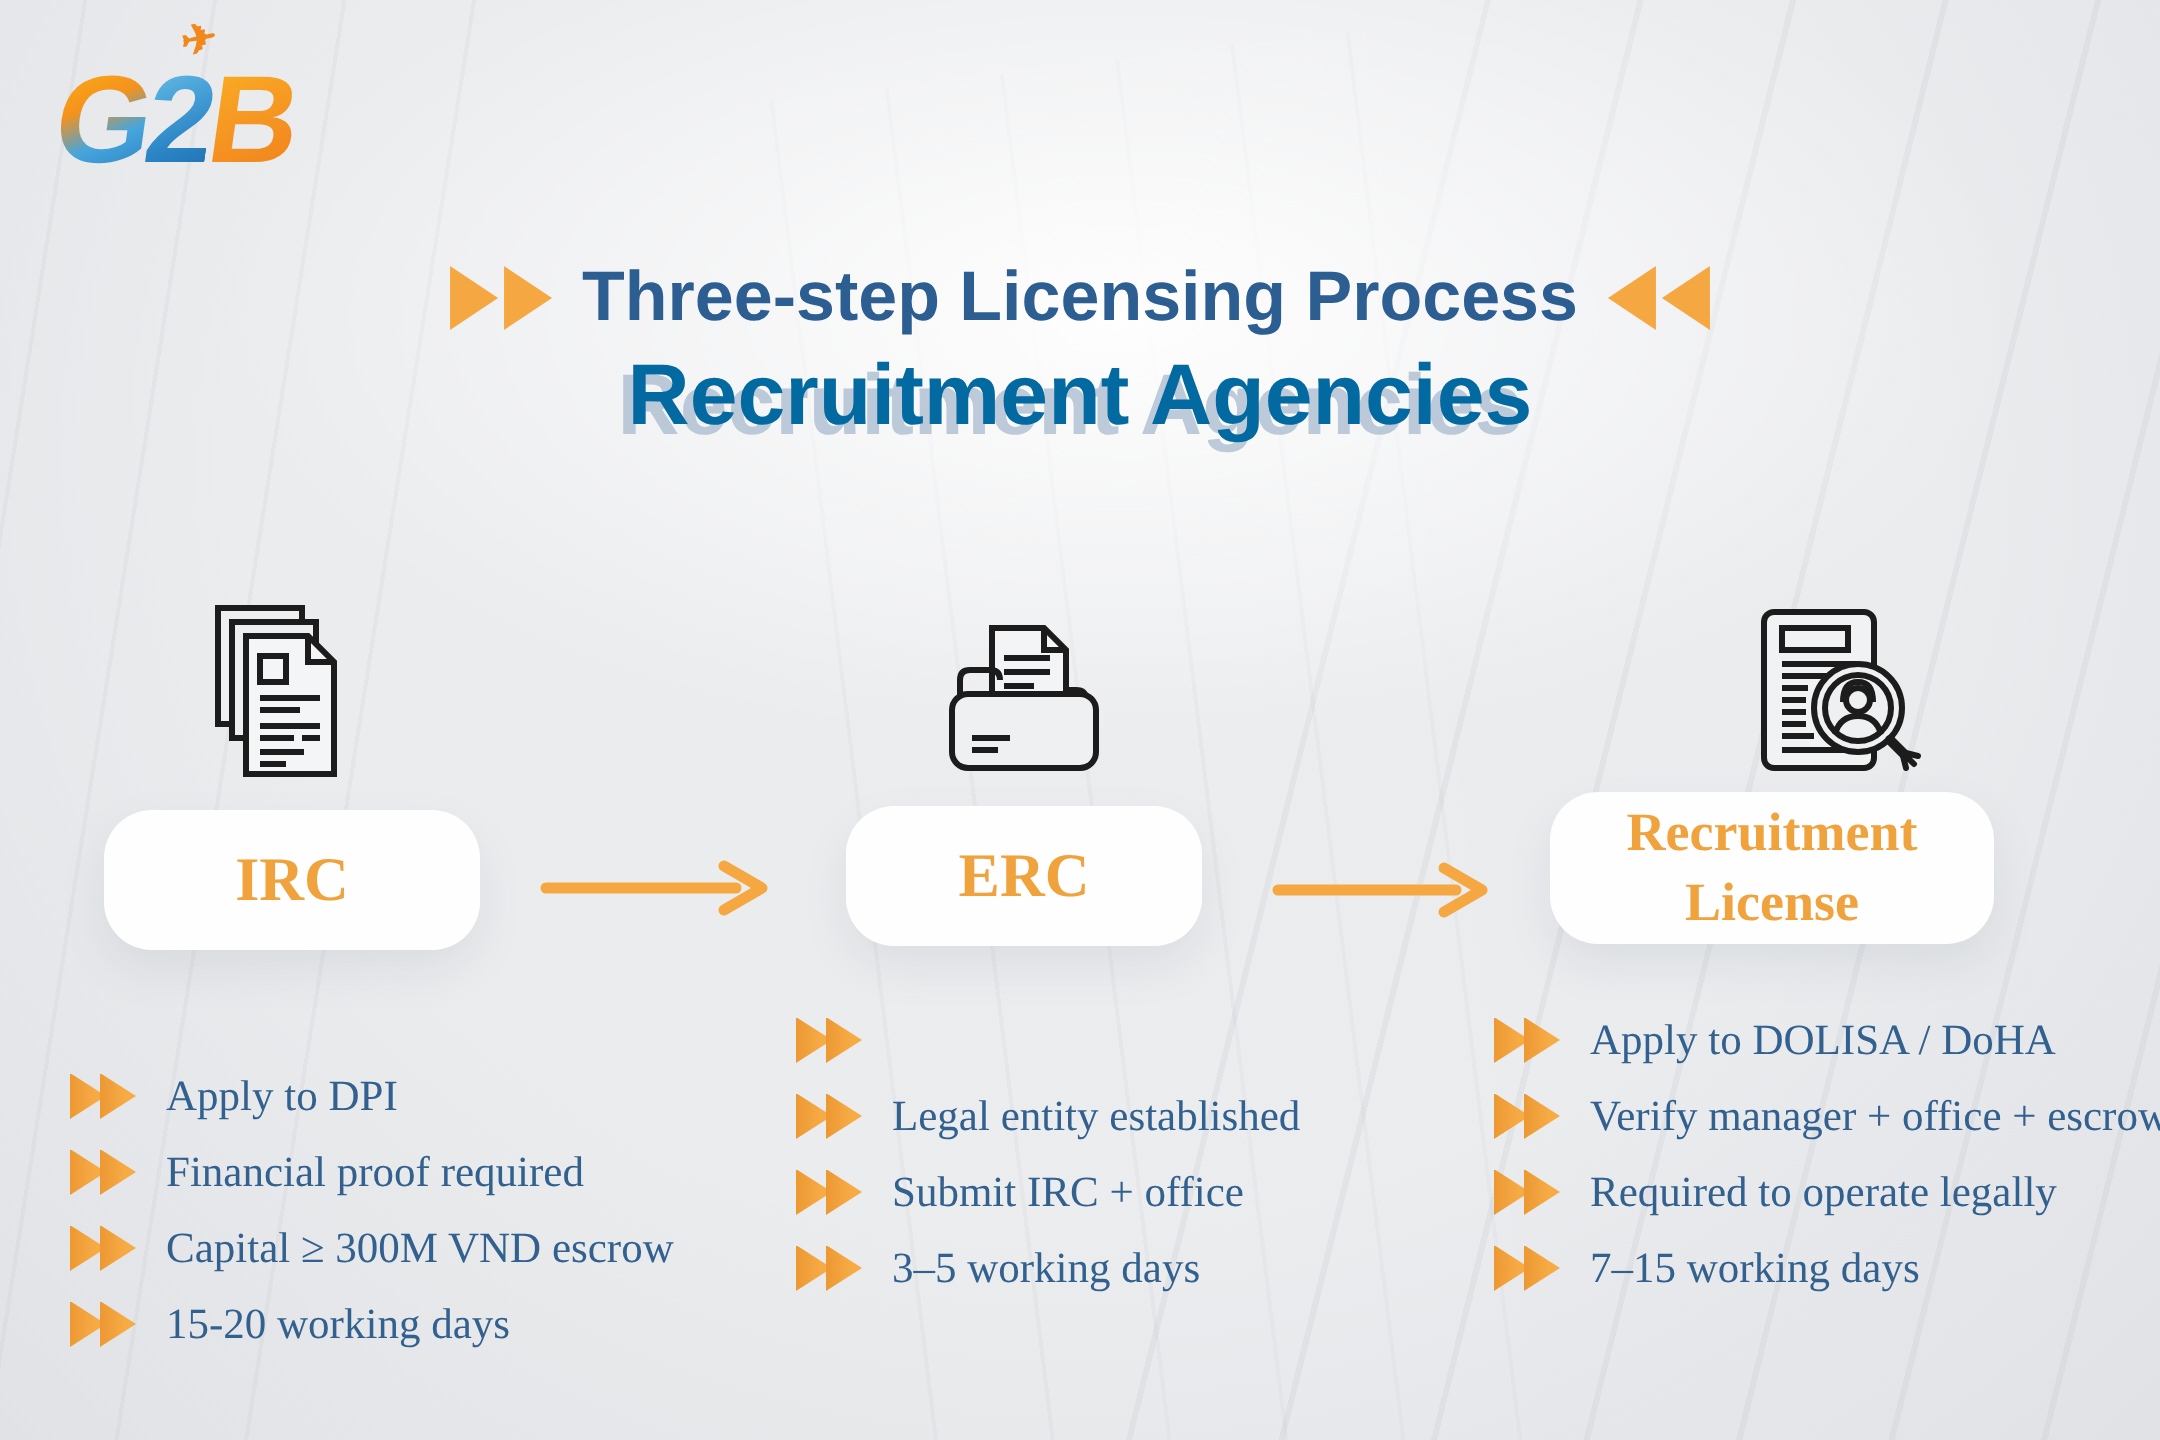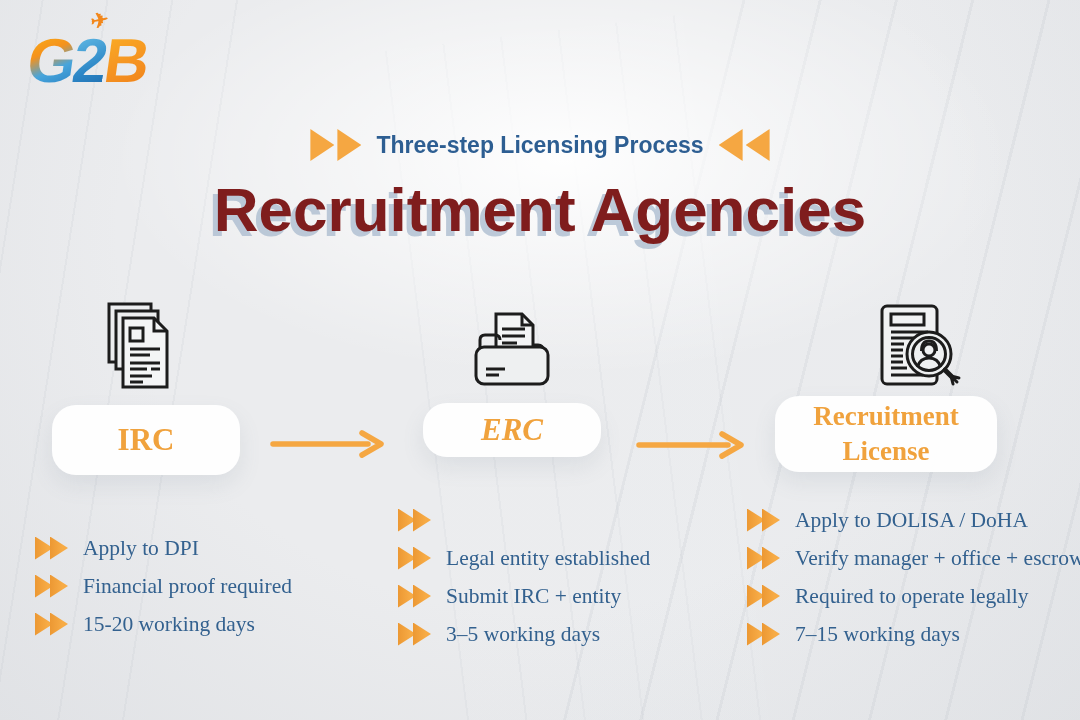--- a/index.html
+++ b/index.html
@@ -28,41 +28,41 @@
   .logo span { display:inline-block; -webkit-background-clip:text; background-clip:text; color:transparent; }
   .logo .lg-g { background-image:linear-gradient(155deg,#fbb715 8%,#f5921c 40%,#47a5dc 60%,#1f72b8 95%); }
   .logo .lg-2 { background-image:linear-gradient(155deg,#6ec6ec 10%,#2c86c6 60%,#1a63a6 95%); }
   .logo .lg-b { background-image:linear-gradient(155deg,#fbb024 10%,#f59322 55%,#ee7b16 95%); }
   .logo .plane { position:absolute; left:57px; top:-6px; font-size:21px; line-height:1;
     color:#f2871b; transform:rotate(-12deg); -webkit-background-clip:border-box; background:none; }
 
   
   .kicker-row { position:absolute; top:129px; left:0; right:0;
     display:flex; justify-content:center; align-items:center; gap:15px; }
-  .kicker { font-size:23px; font-weight:bold; color:#2d5e92; letter-spacing:0; }
+  .kicker { font-size:35px; font-weight:bold; color:#2d5e92; letter-spacing:0; }
   .ff, .rw { display:flex; gap:3px; }
   .ff i, .rw i { display:block; width:24px; height:32px; background:#f5a742; }
   .ff i { clip-path:polygon(0 0, 100% 50%, 0 100%); }
   .rw i { clip-path:polygon(100% 0, 0 50%, 100% 100%); }
 
   .big-title { position:absolute; top:174px; left:0; right:0; text-align:center;
-    font-size:62px; font-weight:bold; color:#7f1d1d; letter-spacing:0;
+    font-size:43px; font-weight:bold; color:#0369a1; letter-spacing:0;
     text-shadow:-5px 5px 0 rgba(168,185,206,0.75); }
 
   
   .step-icon { position:absolute; }
   .step-icon svg { display:block; }
 
   
   .step-box { position:absolute; background:rgba(255,255,255,0.94); border-radius:24px;
     box-shadow:0 10px 22px rgba(110,120,138,0.12);
     display:flex; align-items:center; justify-content:center; text-align:center;
     font-family:"Liberation Serif", serif; font-weight:bold; color:#f0a23d; }
   .box-1 { left:52px;  top:405px; width:188px; height:70px; font-size:31px; }
-  .box-2 { left:423px; top:403px; width:178px; height:54px; font-size:31px;font-style:italic; }
+  .box-2 { left:423px; top:403px; width:178px; height:70px; font-size:31px; }
   .box-3 { left:775px; top:396px; width:222px; height:76px; font-size:27px; line-height:1.3; padding:0 14px; }
 
   .flow-arrow { position:absolute; }
 
   
   .bullet-col { position:absolute; top:501px; }
   .col-1 { left:35px;margin-top:28px; } .col-2 { left:398px; } .col-3 { left:747px; }
   .brow { display:flex; align-items:center; height:38px; }
   .ff-s { display:flex; margin-right:15px; flex:none; }
   .ff-s i { display:block; width:18px; height:23px;
@@ -175,20 +175,27 @@
           <i></i>
           <i></i>
         </span>
       <span class="btxt">Financial proof required</span>
     </div>
     <div class="brow">
       <span class="ff-s">
           <i></i>
           <i></i>
         </span>
+      <span class="btxt">Capital ≥ 300M VND escrow</span>
+    </div>
+    <div class="brow">
+      <span class="ff-s">
+          <i></i>
+          <i></i>
+        </span>
       <span class="btxt">15-20 working days</span>
     </div>
   </div>
 
   <div class="bullet-col col-2">
     <div class="brow">
       <span class="ff-s">
           <i></i>
           <i></i>
         </span>
@@ -198,21 +205,21 @@
           <i></i>
           <i></i>
         </span>
       <span class="btxt">Legal entity established</span>
     </div>
     <div class="brow">
       <span class="ff-s">
           <i></i>
           <i></i>
         </span>
-      <span class="btxt">Submit IRC + entity</span>
+      <span class="btxt">Submit IRC + office</span>
     </div>
     <div class="brow">
       <span class="ff-s">
           <i></i>
           <i></i>
         </span>
       <span class="btxt">3–5 working days</span>
     </div>
   </div>
 

